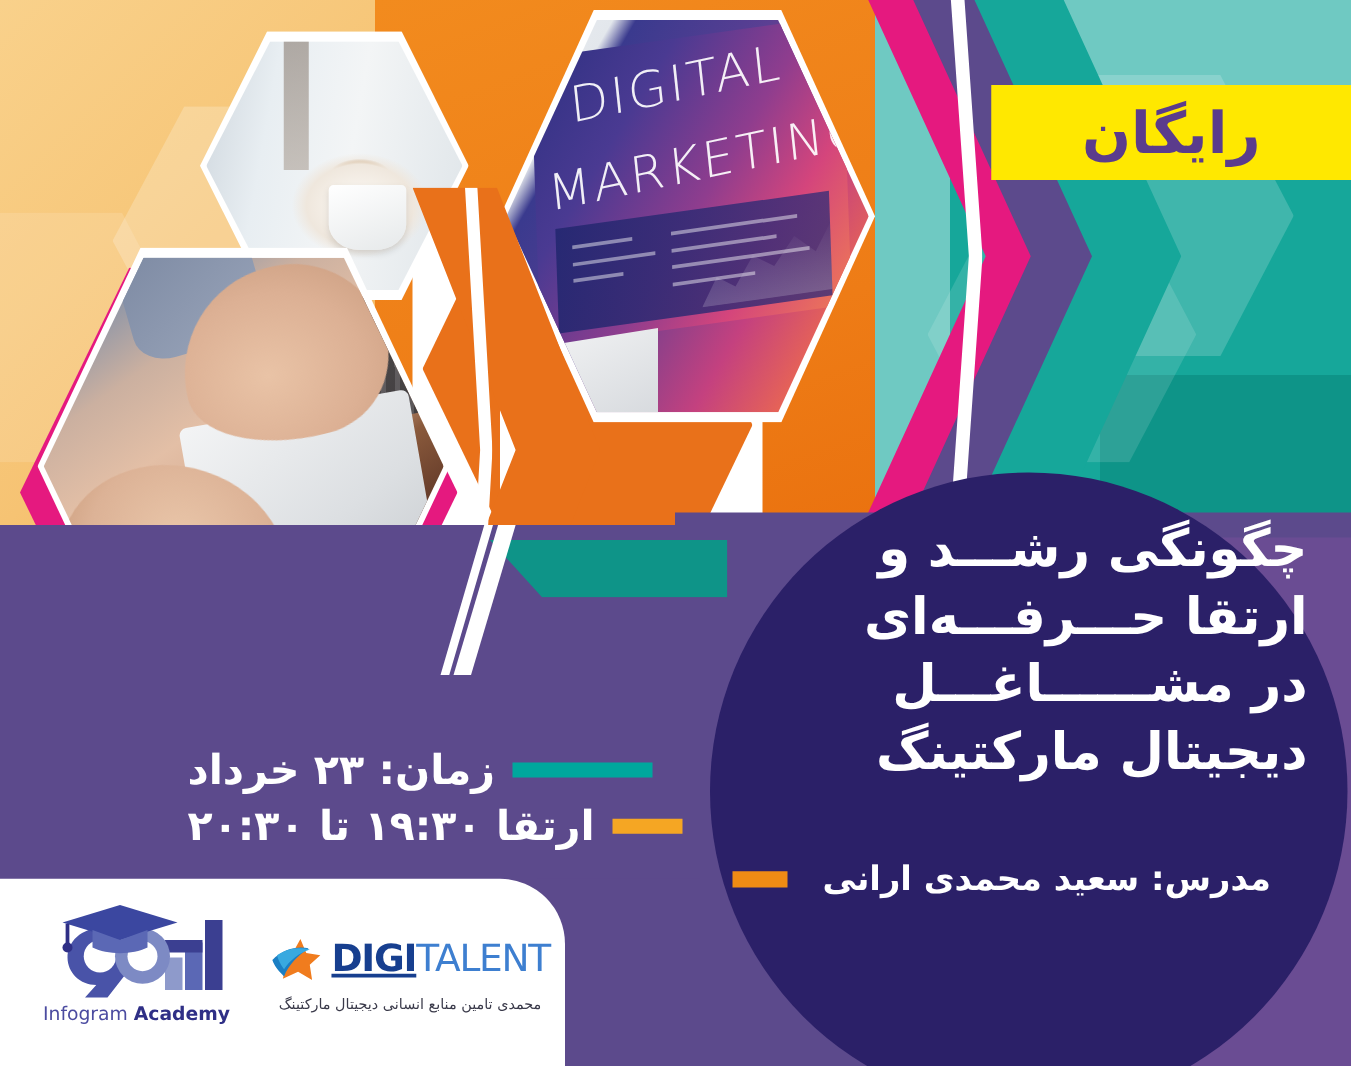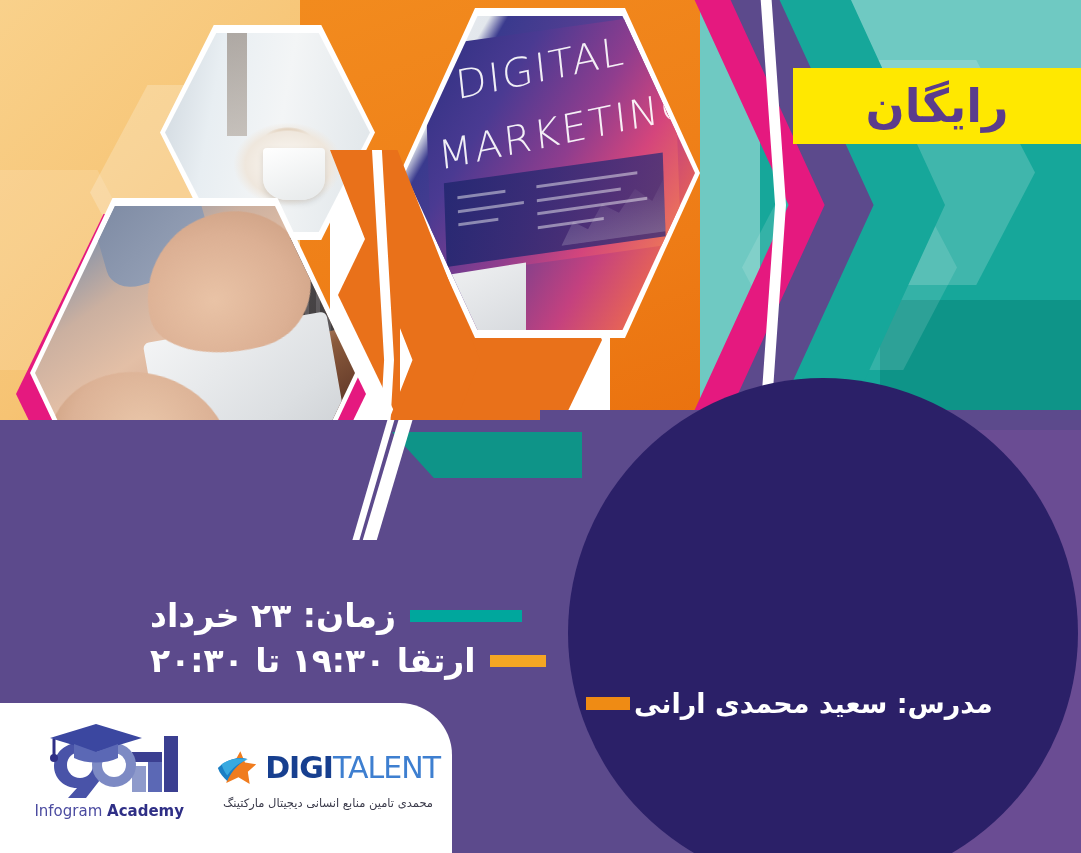--- a/index.html
+++ b/index.html
@@ -270,21 +270,21 @@
     font-size: 41px;
     line-height: 1.32;
     letter-spacing: -.5px;
   }
   .headline div { white-space: nowrap; }
 
   
   .instructor-row {
     left: 586px; top: 688px; width: 460px;
     display: flex; align-items: center; justify-content: flex-end;
-    gap: 4px;
+    gap: 28px;
     direction: rtl;
   }
   .instructor-row .txt {
     color: #ffffff;
     font-size: 27px;
     font-weight: bold;
     direction: rtl;
   }
   .dash-orange {
     width: 44px; height: 13px; background: #EF8B14; flex: none;
@@ -332,21 +332,21 @@
   }
   .ia-word b { color: #2F2F86; }
 
   
   .logo-digitalent { left: 216px; top: 748px; width: 224px; height: 82px; }
   .dt-top { display: flex; align-items: center; gap: 8px; direction: ltr; }
   .dt-name {
     font-size: 30px; font-weight: bold; letter-spacing: -1px;
     direction: ltr; line-height: 1;
   }
-  .dt-name .a { color: #173F8F; }
+  .dt-name .a { color: #173F8F; text-decoration: underline; }
   .dt-name .b { color: #3E7FD0; font-weight: normal; }
   .dt-tag {
     margin-top: 8px;
     font-size: 11.5px;
     color: #3a3a4a;
     direction: rtl;
     text-align: center;
     width: 224px;
     white-space: nowrap;
   }
@@ -436,20 +436,26 @@
   <div class="layer teal-wedge"></div>
   <div class="layer white-slash"></div>
   <div class="layer white-slash2"></div>
 
   <div class="layer free-badge">
     <span>رایگان</span>
   </div>
 
   <div class="layer navy-circle"></div>
 
+  <div class="layer headline">
+    <div>چگونگی رشـــد و</div>
+    <div>ارتقا حـــرفـــه‌ای</div>
+    <div>در مشــــــاغـــل</div>
+    <div>دیجیتال مارکتینگ</div>
+  </div>
 
   <div class="layer instructor-row">
     <div class="txt">مدرس: سعید محمدی ارانی</div>
     <div class="dash-orange"></div>
   </div>
 
   <div class="layer datetime">
     <div class="dt-row">
       <div class="txt">زمان: ۲۳ خرداد</div>
       <div class="dash-teal"></div>

